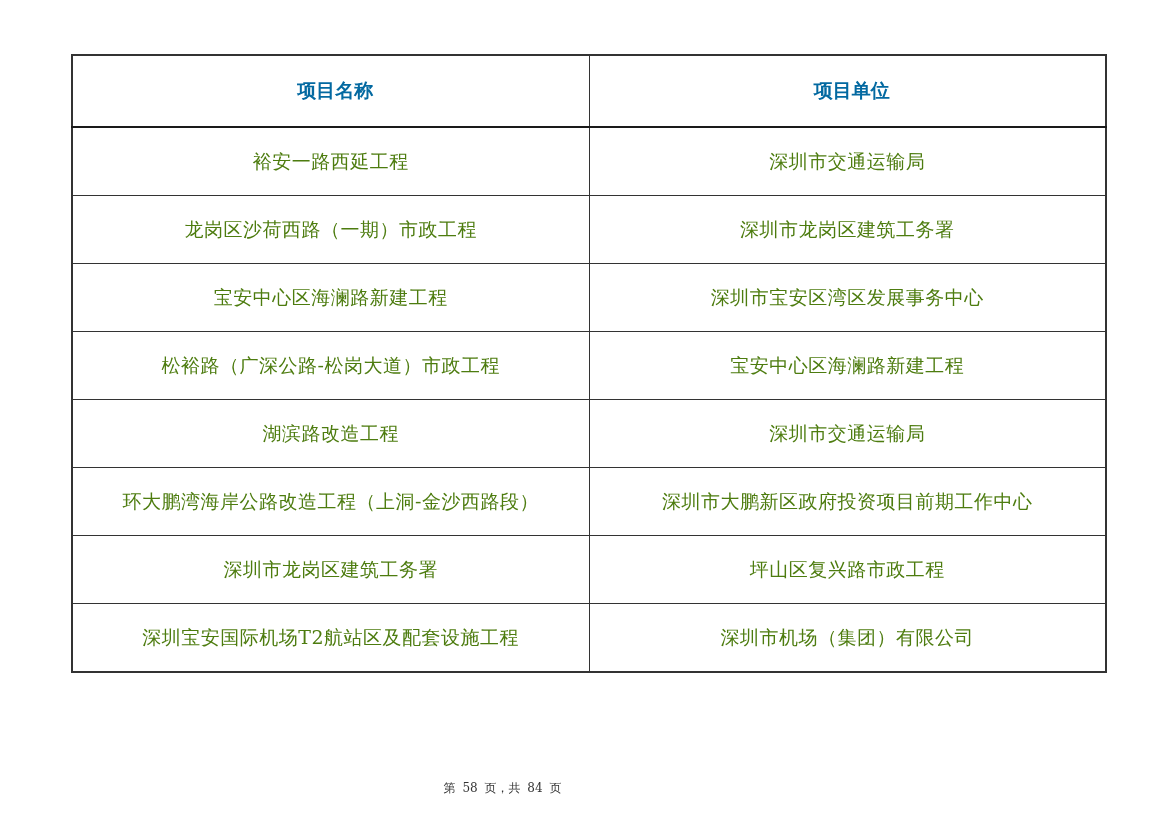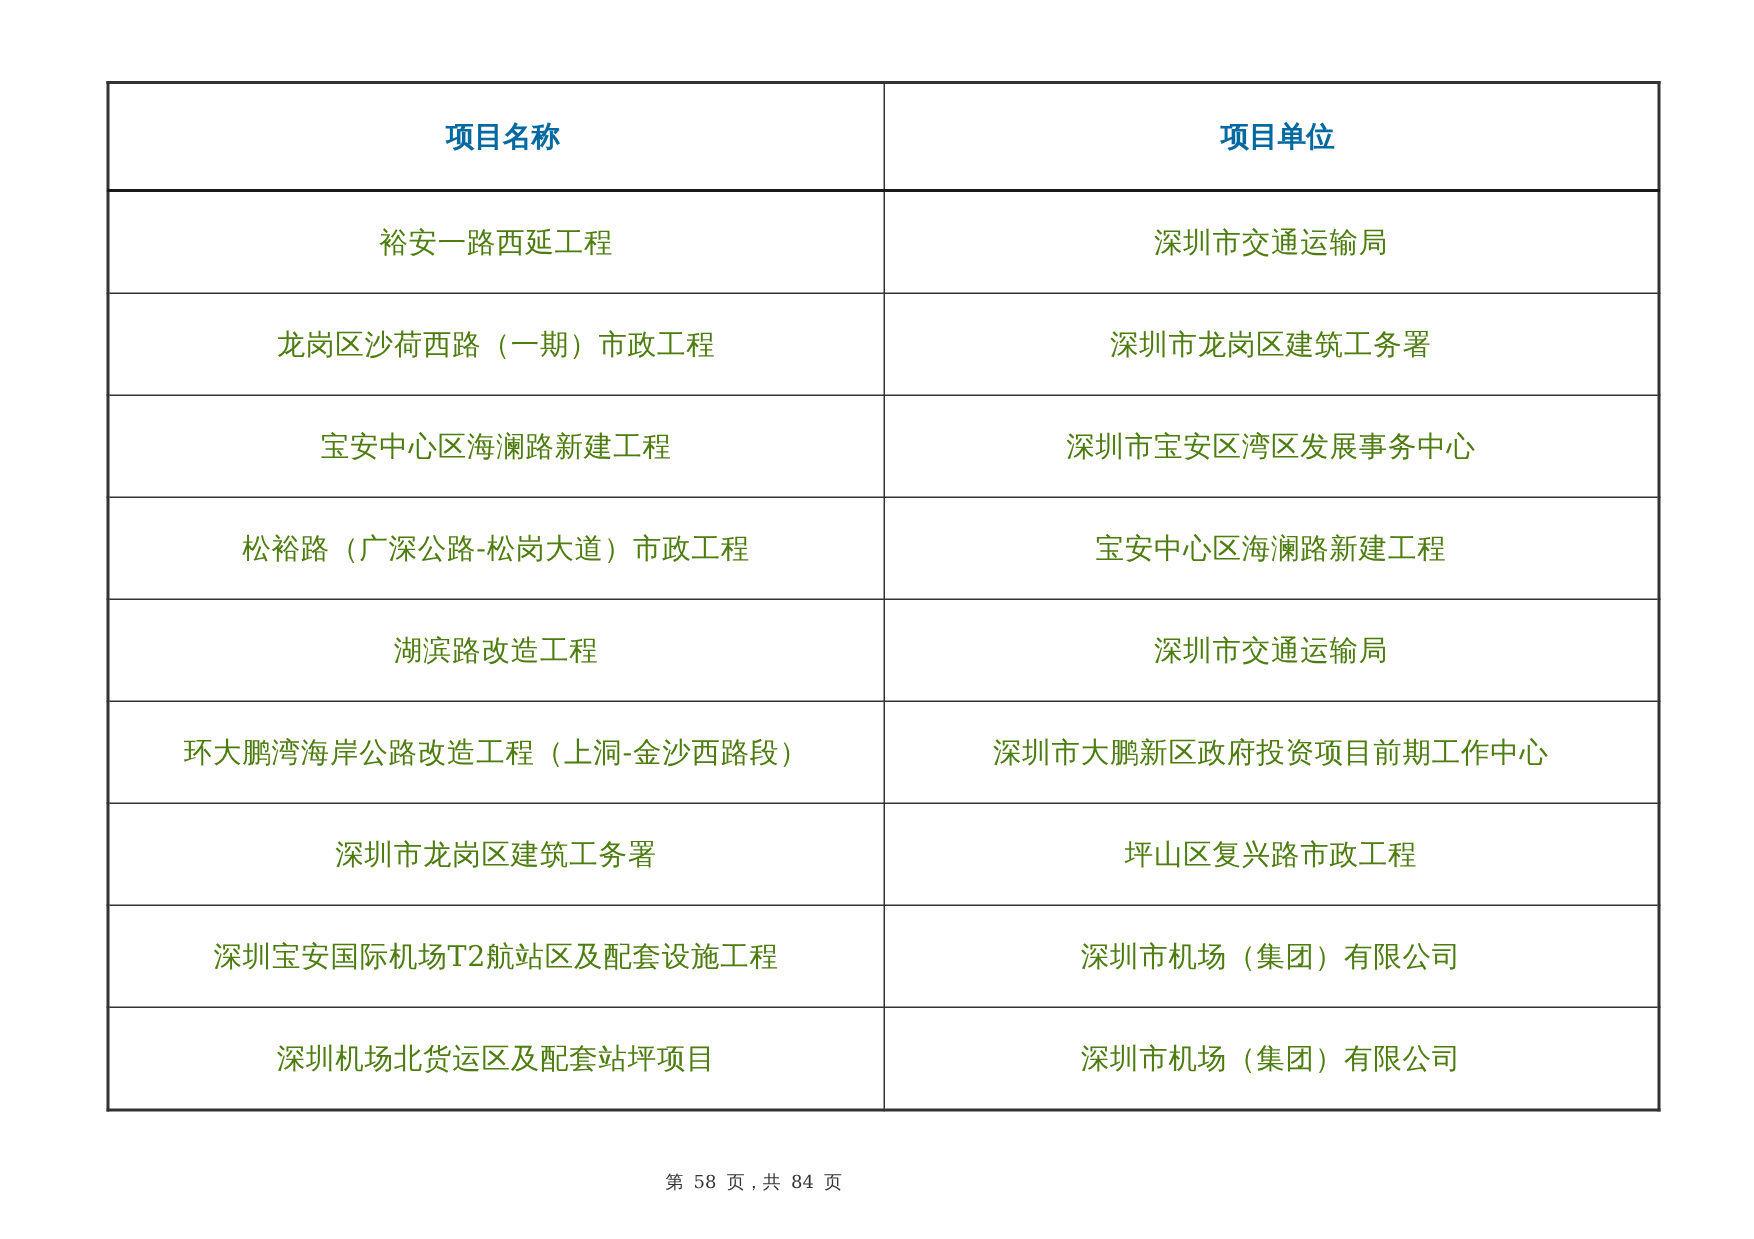--- a/index.html
+++ b/index.html
@@ -102,20 +102,16 @@
       <td>深圳市大鹏新区政府投资项目前期工作中心</td>
     </tr>
     <tr>
       <td>深圳市龙岗区建筑工务署</td>
       <td>坪山区复兴路市政工程</td>
     </tr>
     <tr>
       <td>深圳宝安国际机场T2航站区及配套设施工程</td>
       <td>深圳市机场（集团）有限公司</td>
     </tr>
-    <tr>
-      <td>深圳机场北货运区及配套站坪项目</td>
-      <td>深圳市机场（集团）有限公司</td>
-    </tr>
   </tbody>
 </table>
 
 <div class="page-footer">第 58 页，共 84 页</div>
 
 </body></html>

